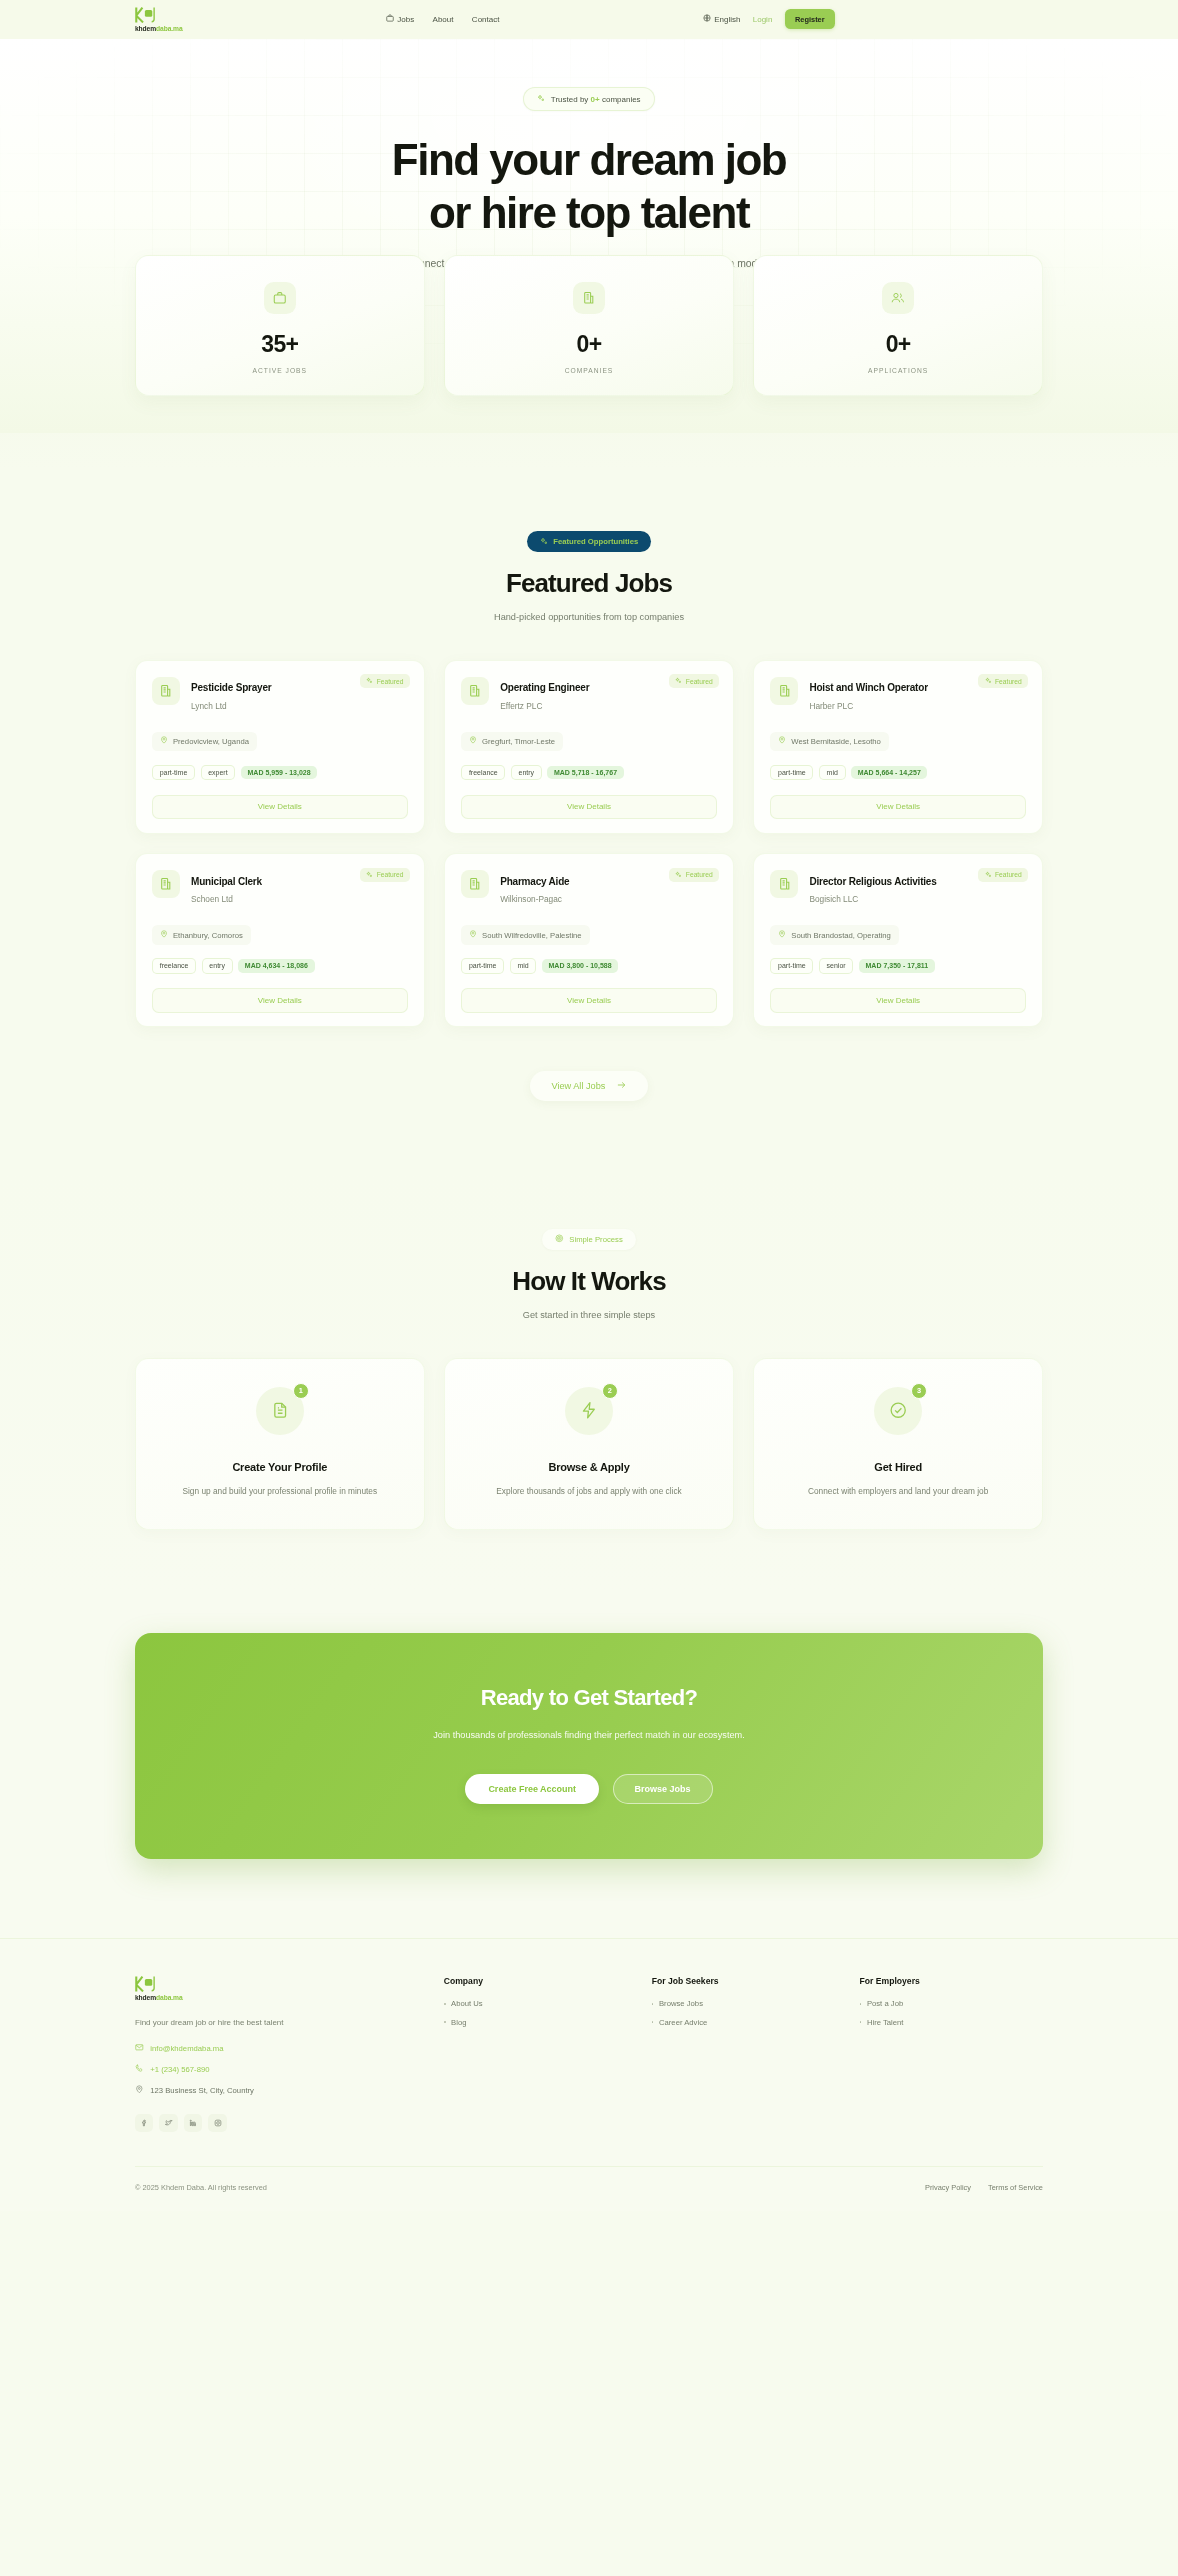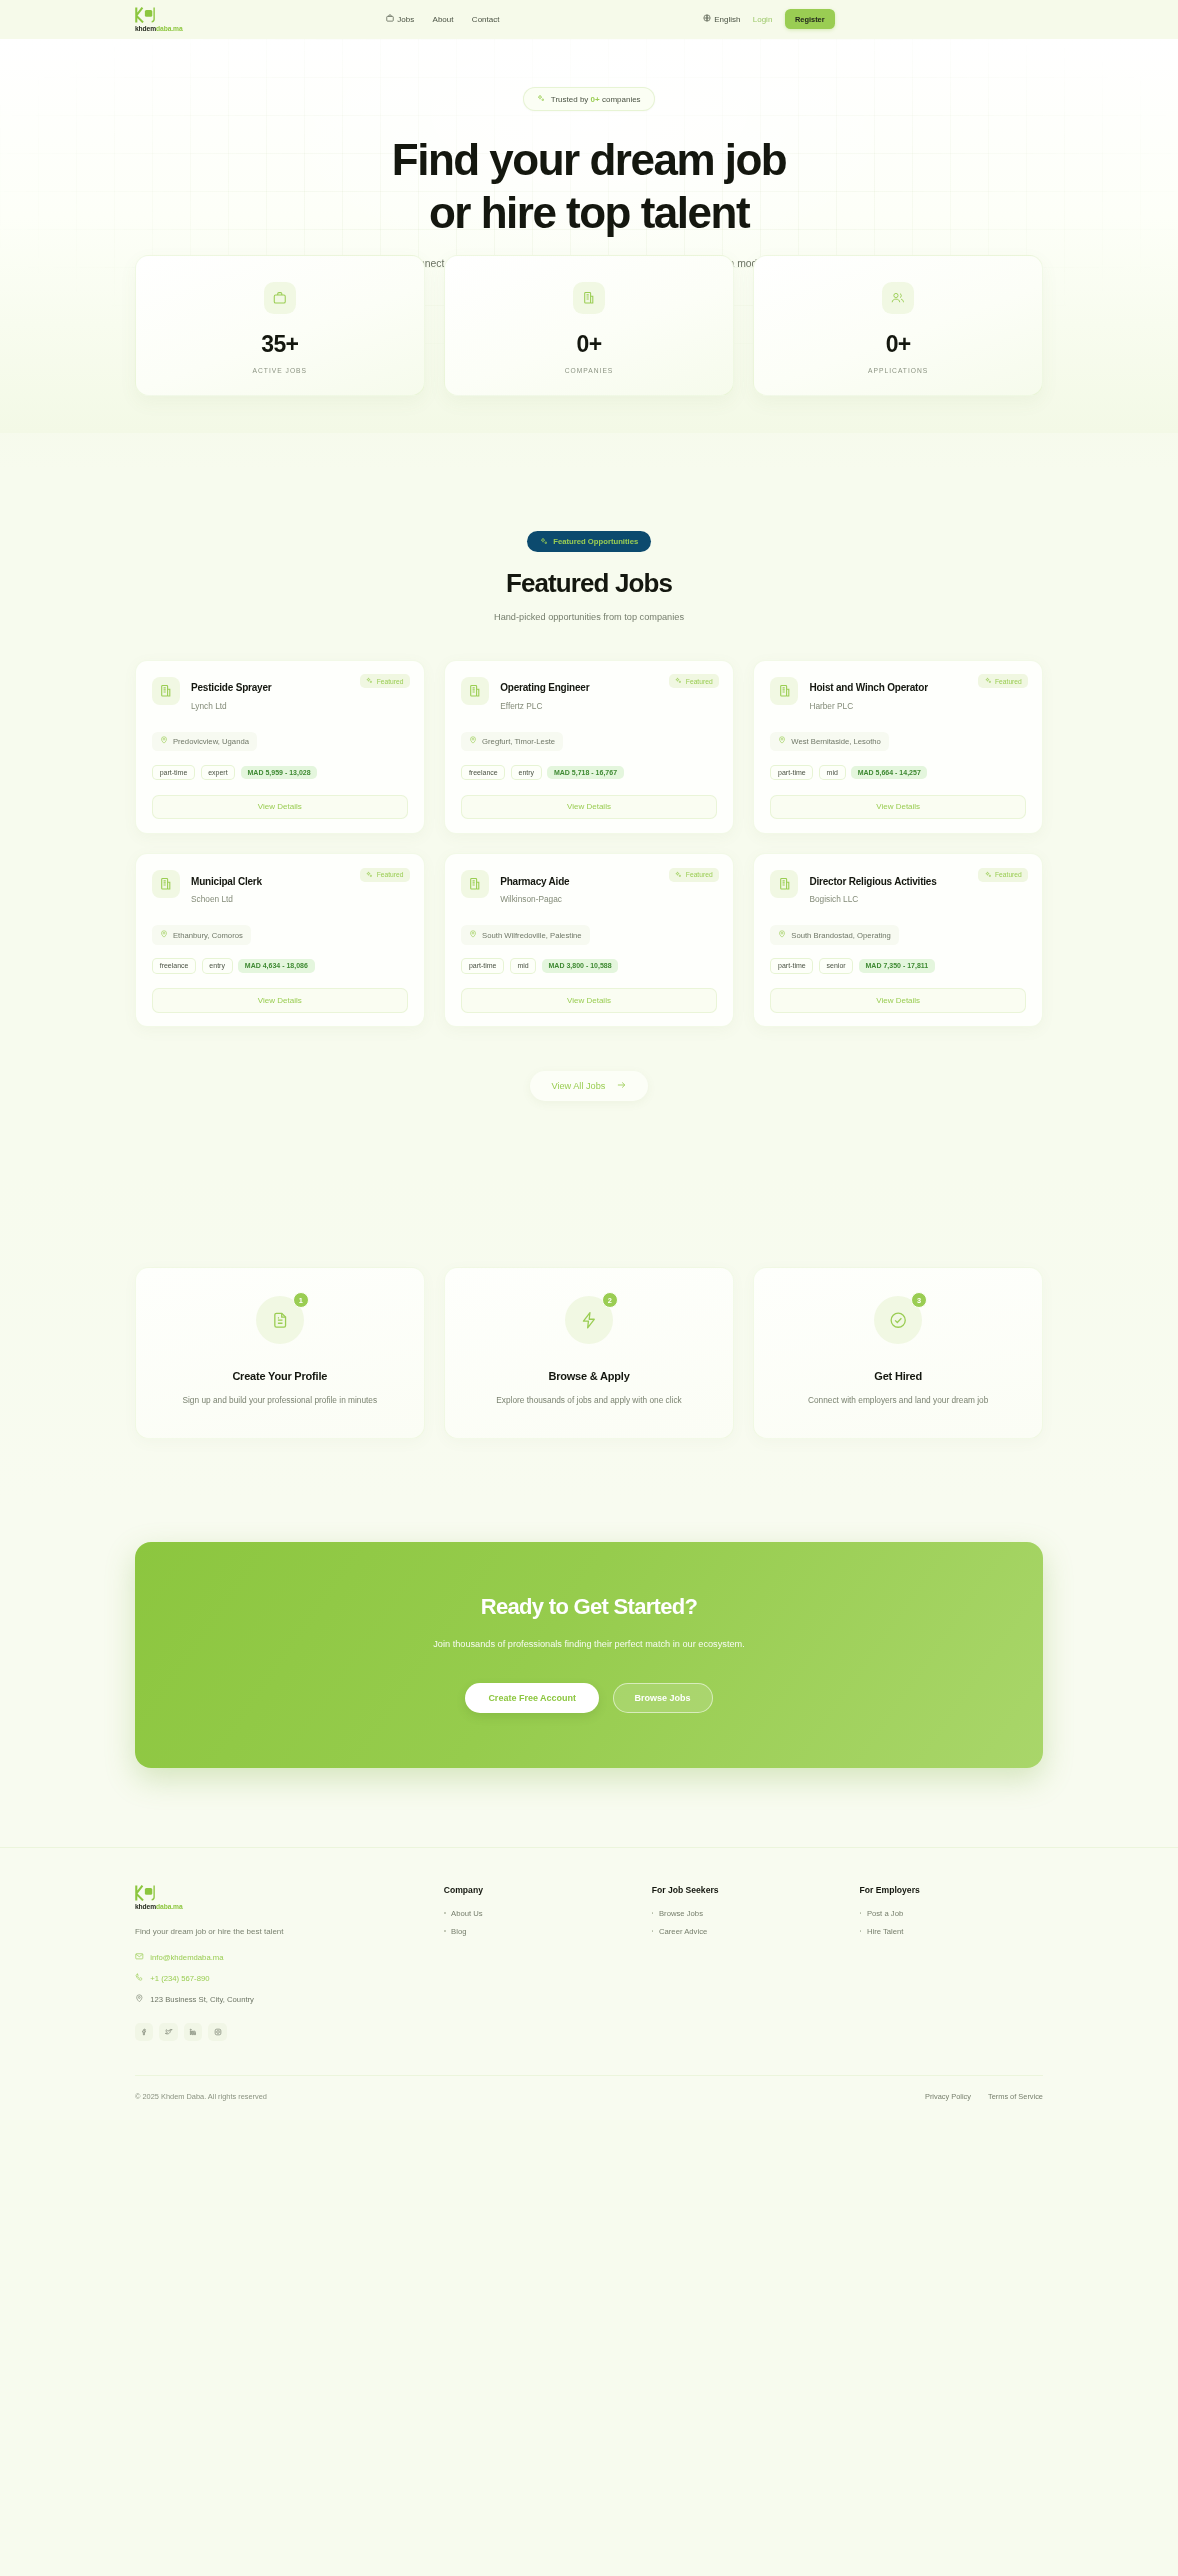--- a/index.html
+++ b/index.html
@@ -602,20 +602,34 @@
               <path d="M1.5 7h12M9 2.5 13.6 7 9 11.5"></path>
             </svg>
           </span>
         </button>
       </div>
     </div>
   </div>
 
   <div class="how-band">
     <div class="section">
+      <div class="sec-head">
+        <div class="sec-pill white">
+          <span>
+            <svg width="8.6" height="8.6" viewBox="0 0 16 16" fill="none" stroke="#9acd53" stroke-width="1.25">
+              <circle cx="8" cy="8" r="6.2"></circle>
+                <circle cx="8" cy="8" r="3.6"></circle>
+                <circle cx="8" cy="8" r="1.3"></circle>
+            </svg>
+          </span>
+          <span>Simple Process</span>
+        </div>
+        <div class="sec-title">How It Works</div>
+        <div class="sec-sub">Get started in three simple steps</div>
+      </div>
 
       <div class="how-grid">
         <div class="how-card">
           <div class="how-icon-wrap">
             <div class="how-icon">
               <svg width="18.4" height="18.4" viewBox="0 0 24 24" fill="none" stroke="#9acd53" stroke-width="1.7">
                 <path d="M14 3H7a2 2 0 0 0-2 2v14a2 2 0 0 0 2 2h10a2 2 0 0 0 2-2V8z"></path>
                   <path d="M14 3v5h5"></path>
                 <path d="M9 12h6M9 16h6M9 9h1.5"></path>
               </svg>

